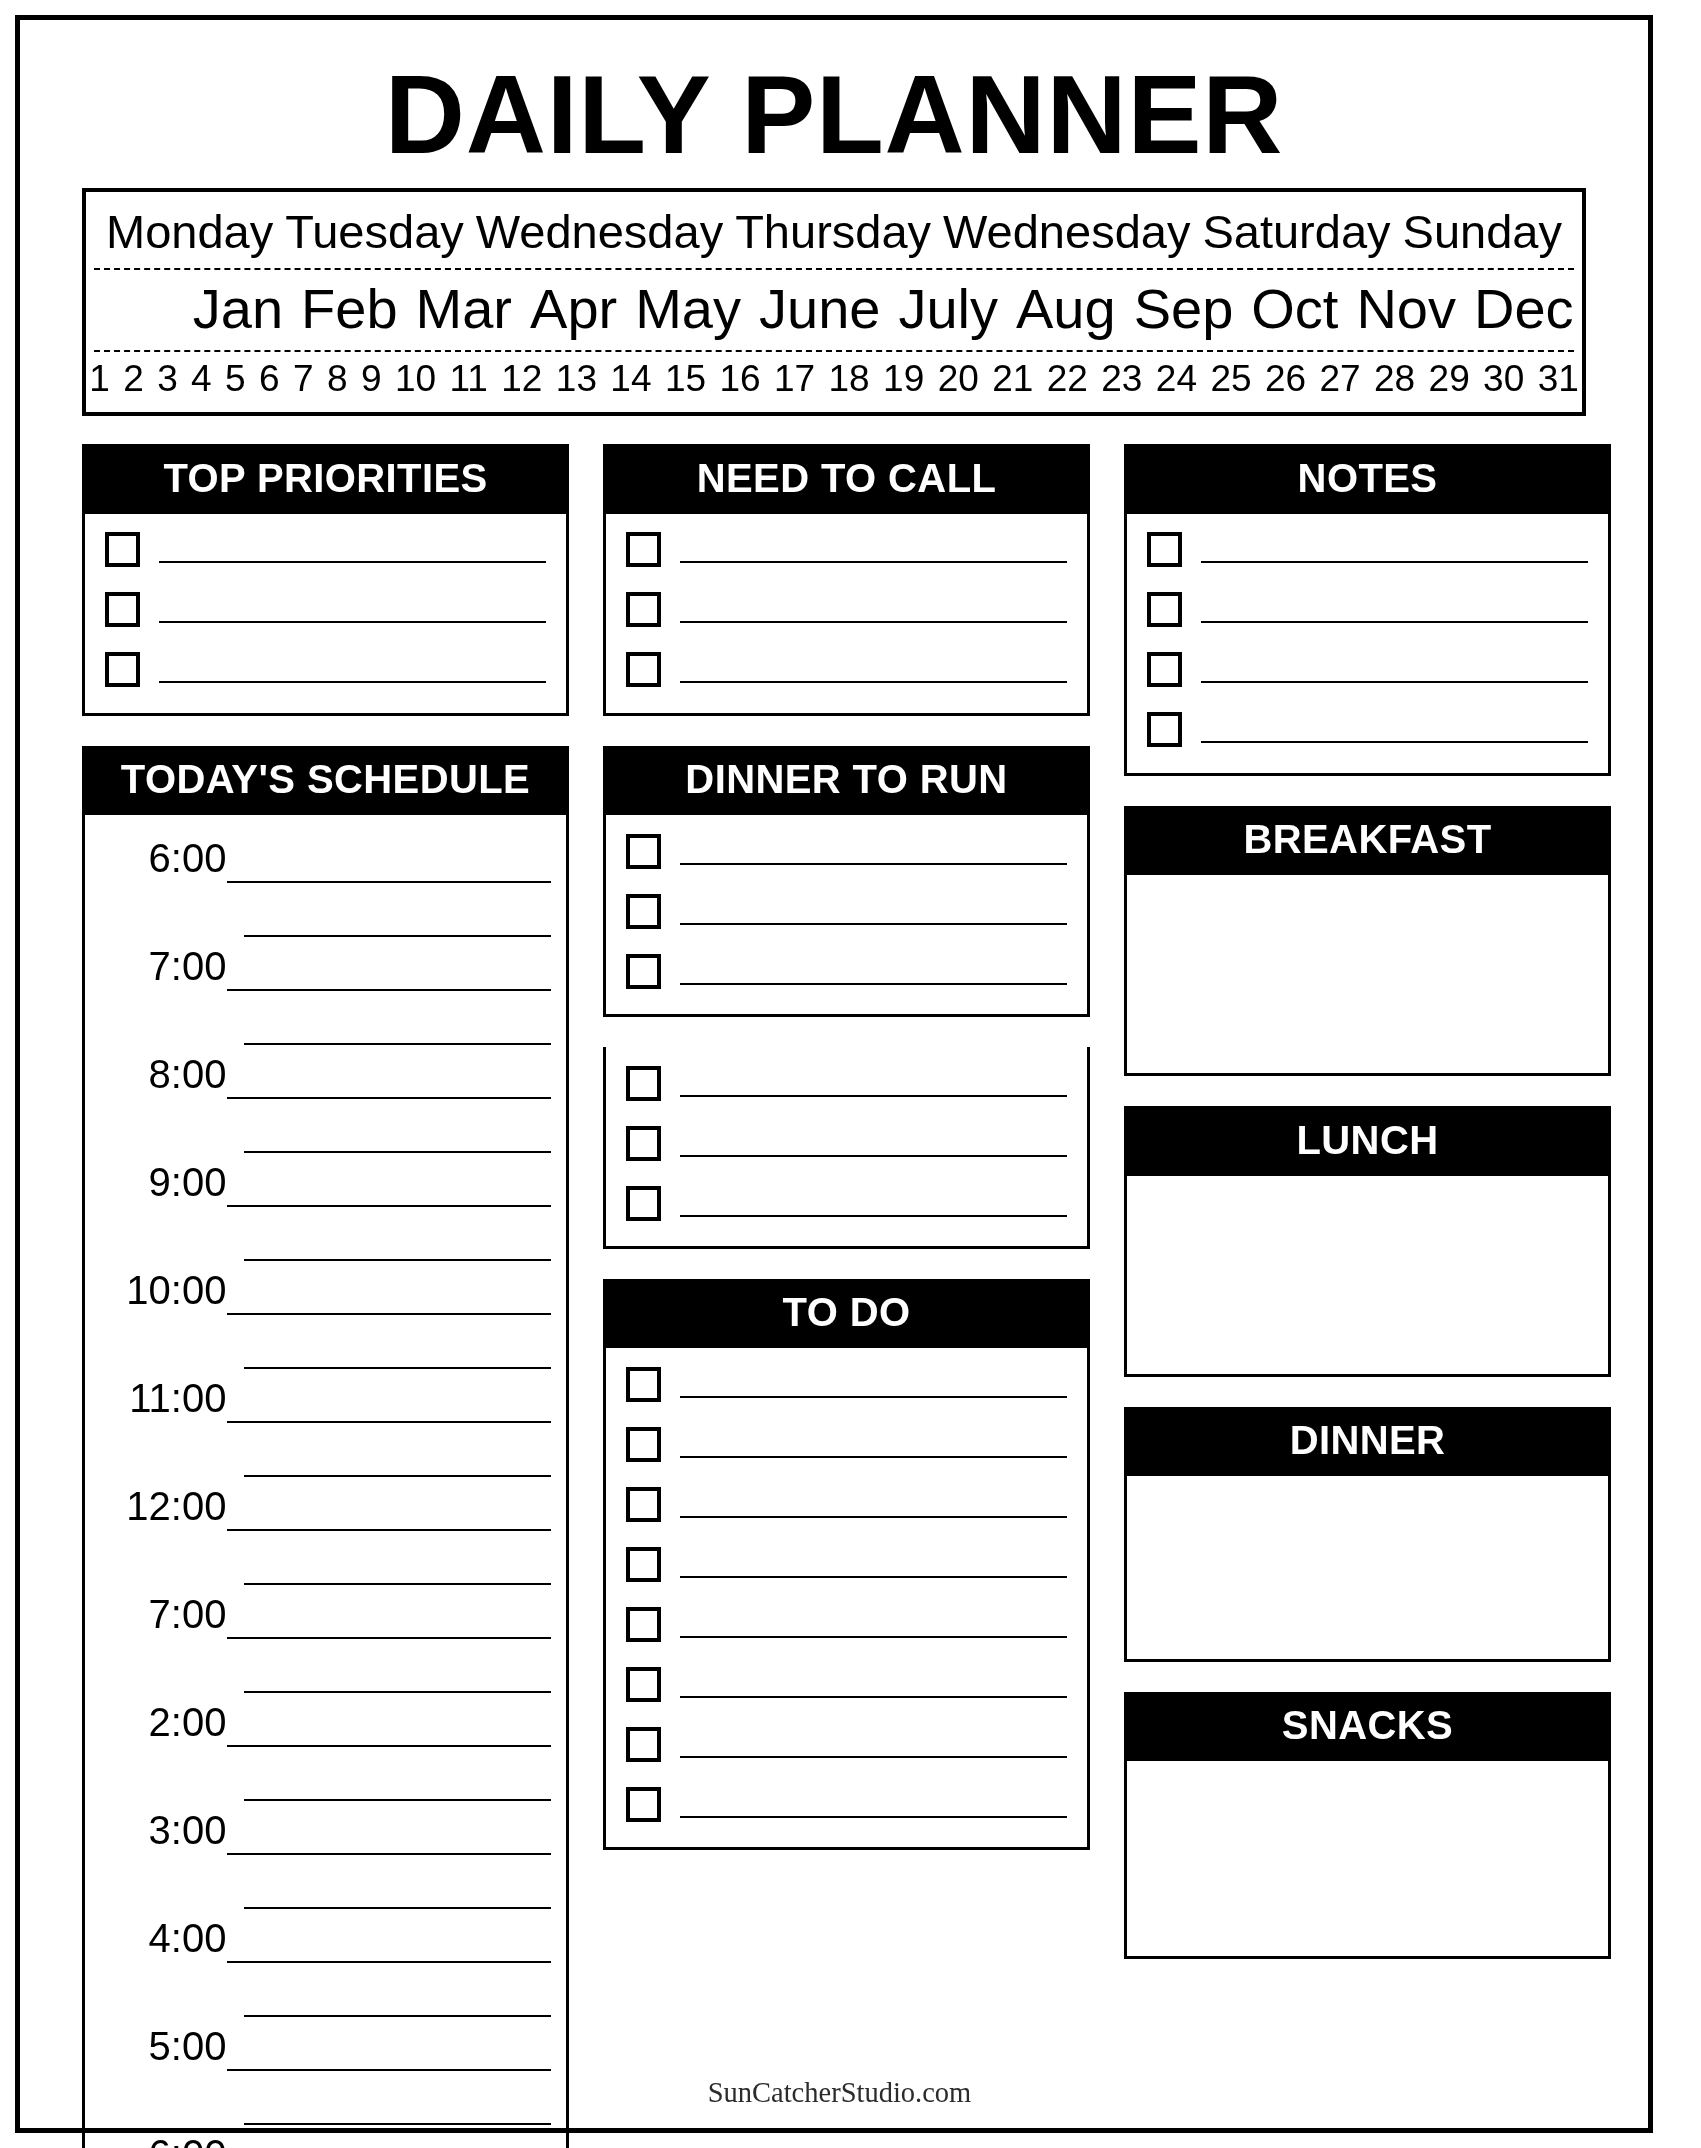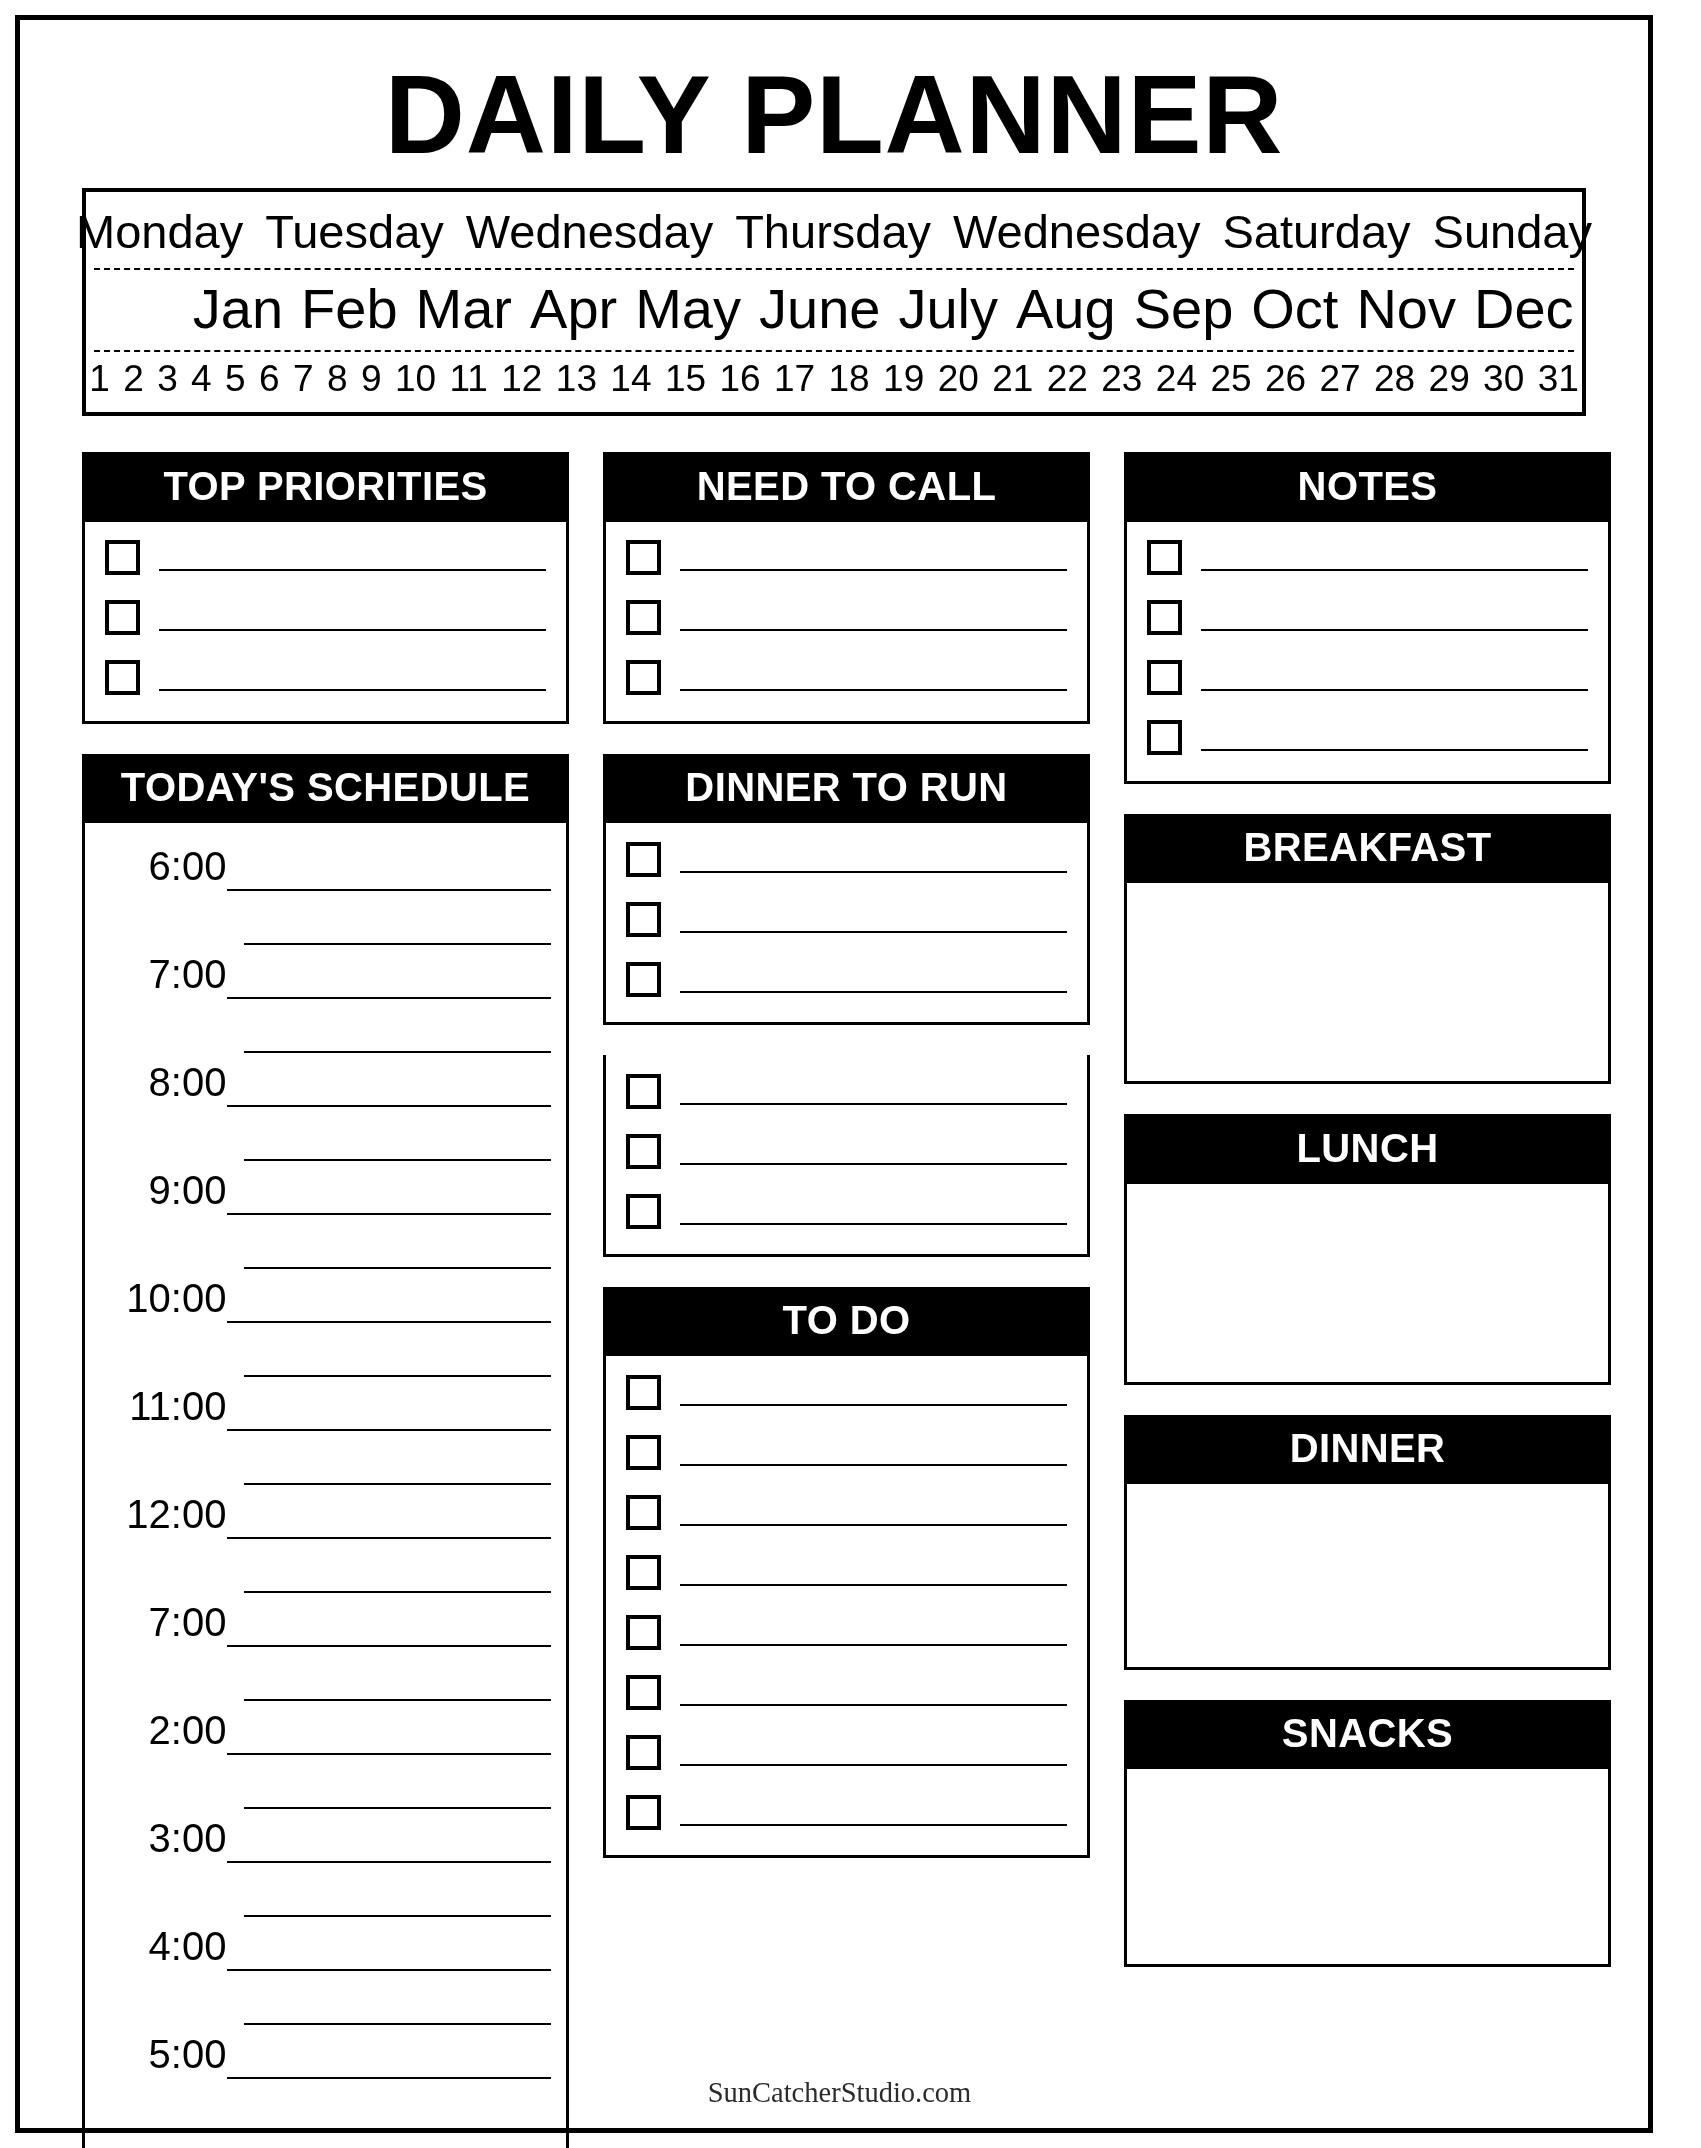--- a/index.html
+++ b/index.html
@@ -58,21 +58,21 @@
   }
   .days-row, .months-row, .numbers-row {
     display: flex;
     justify-content: center;
     align-items: baseline;
     white-space: nowrap;
   }
   .days-row {
     font-size: 47px;
     padding: 5px 0 8.4px 0;
-    gap: 22px;
+    gap: 12px;
   }
   .dashed {
     border-top: 2.5px dashed #000;
   }
   .months-row {
     font-size: 56px;
     padding: 6.7px 0 8.4px 0;
     gap: 18px;
     justify-content: flex-end;
   }
@@ -86,21 +86,21 @@
   .columns {
     display: flex;
     gap: 34px;
     padding: 0 20px;
     align-items: flex-start;
   }
   .col-left { width: 487px; flex: 0 0 487px; }
   .col-mid  { width: 487px; flex: 0 0 487px; }
   .col-right{ width: 487px; flex: 0 0 487px; }
 
-  .card { margin-bottom: 30px; margin-top: 8px; }
+  .card { margin-bottom: 30px; }
 
   .card-header {
     background: #000;
     color: #fff;
     text-align: center;
     font-size: 40px;
     font-weight: bold;
     letter-spacing: 0.4px;
     padding: 8.4px 3.4px 10px 3.4px;
     border: 3.4px solid #000;

